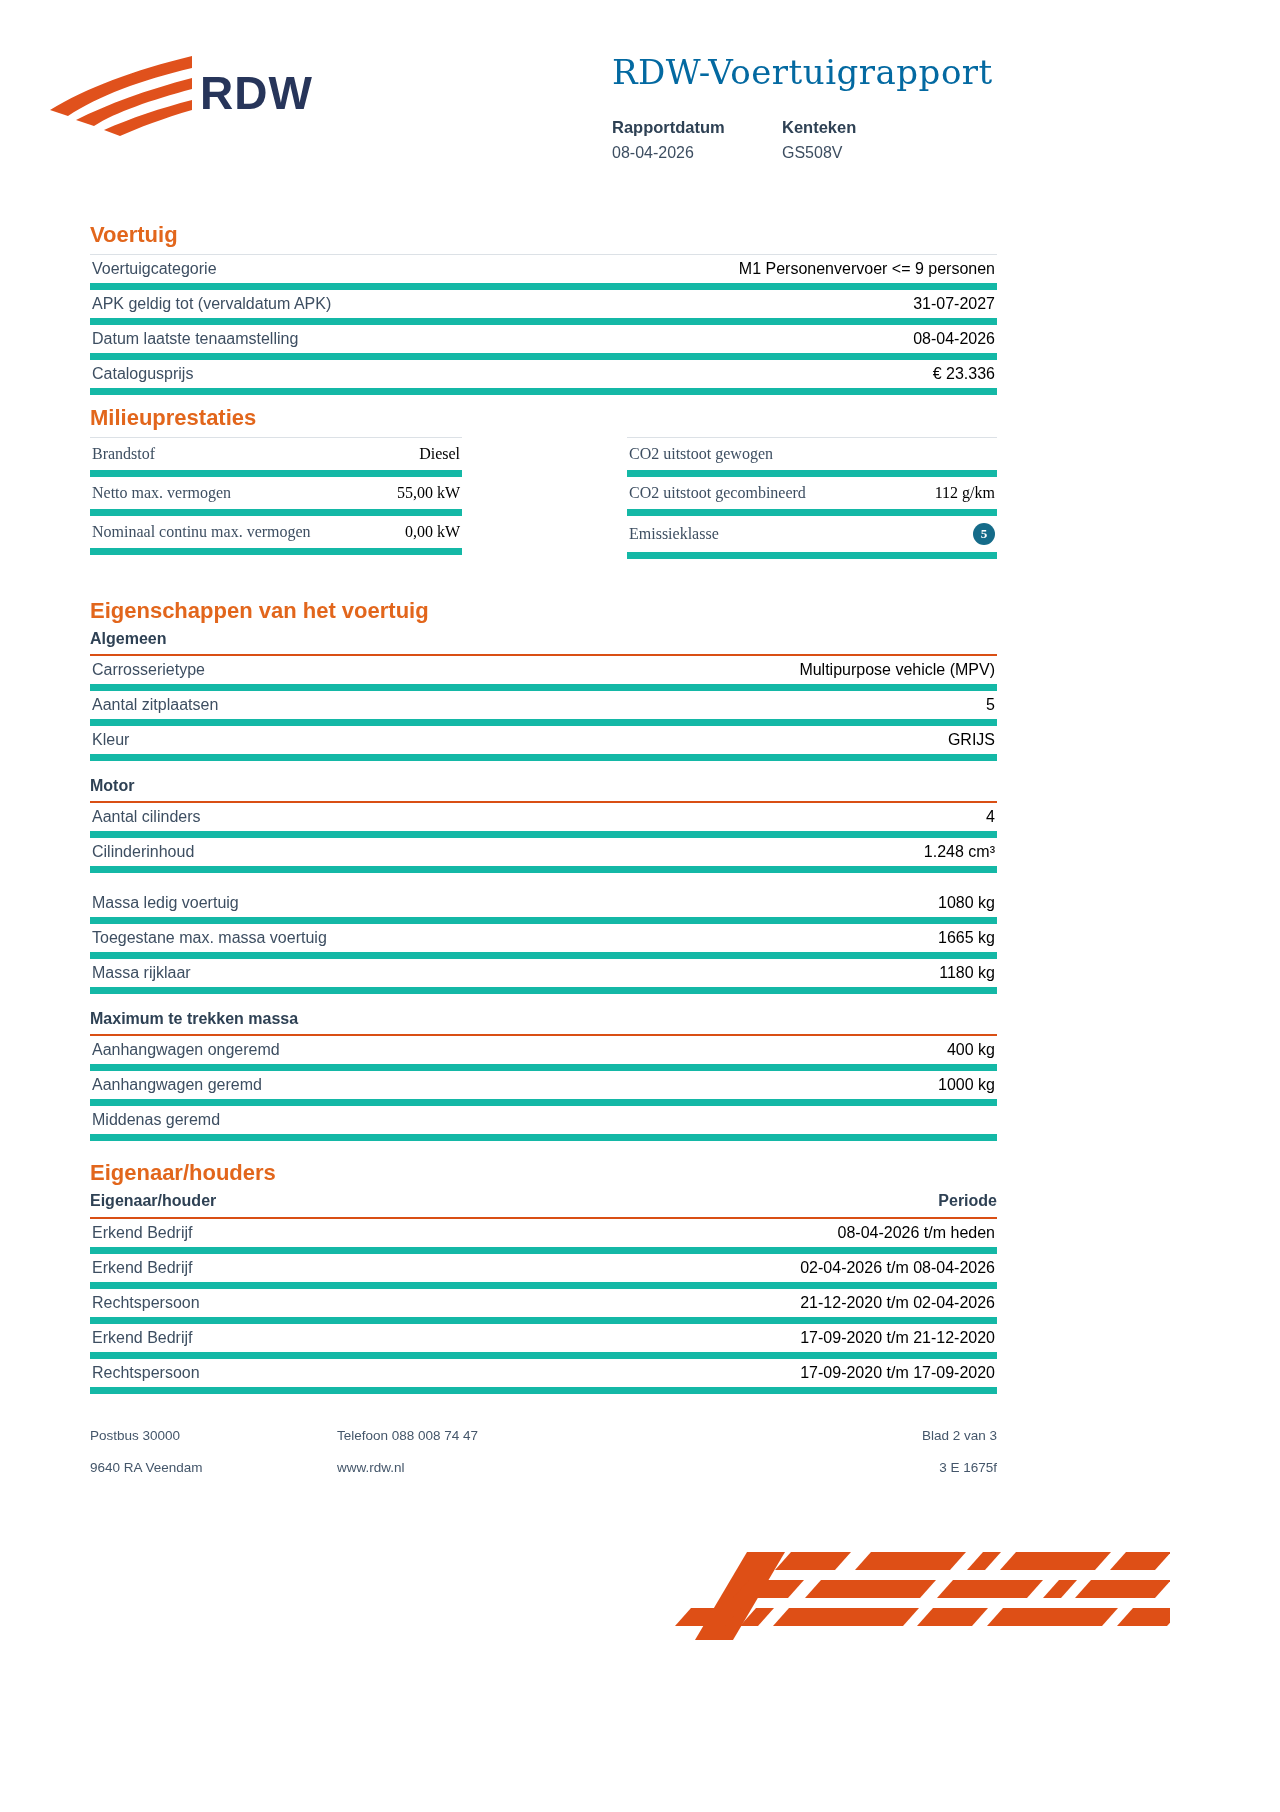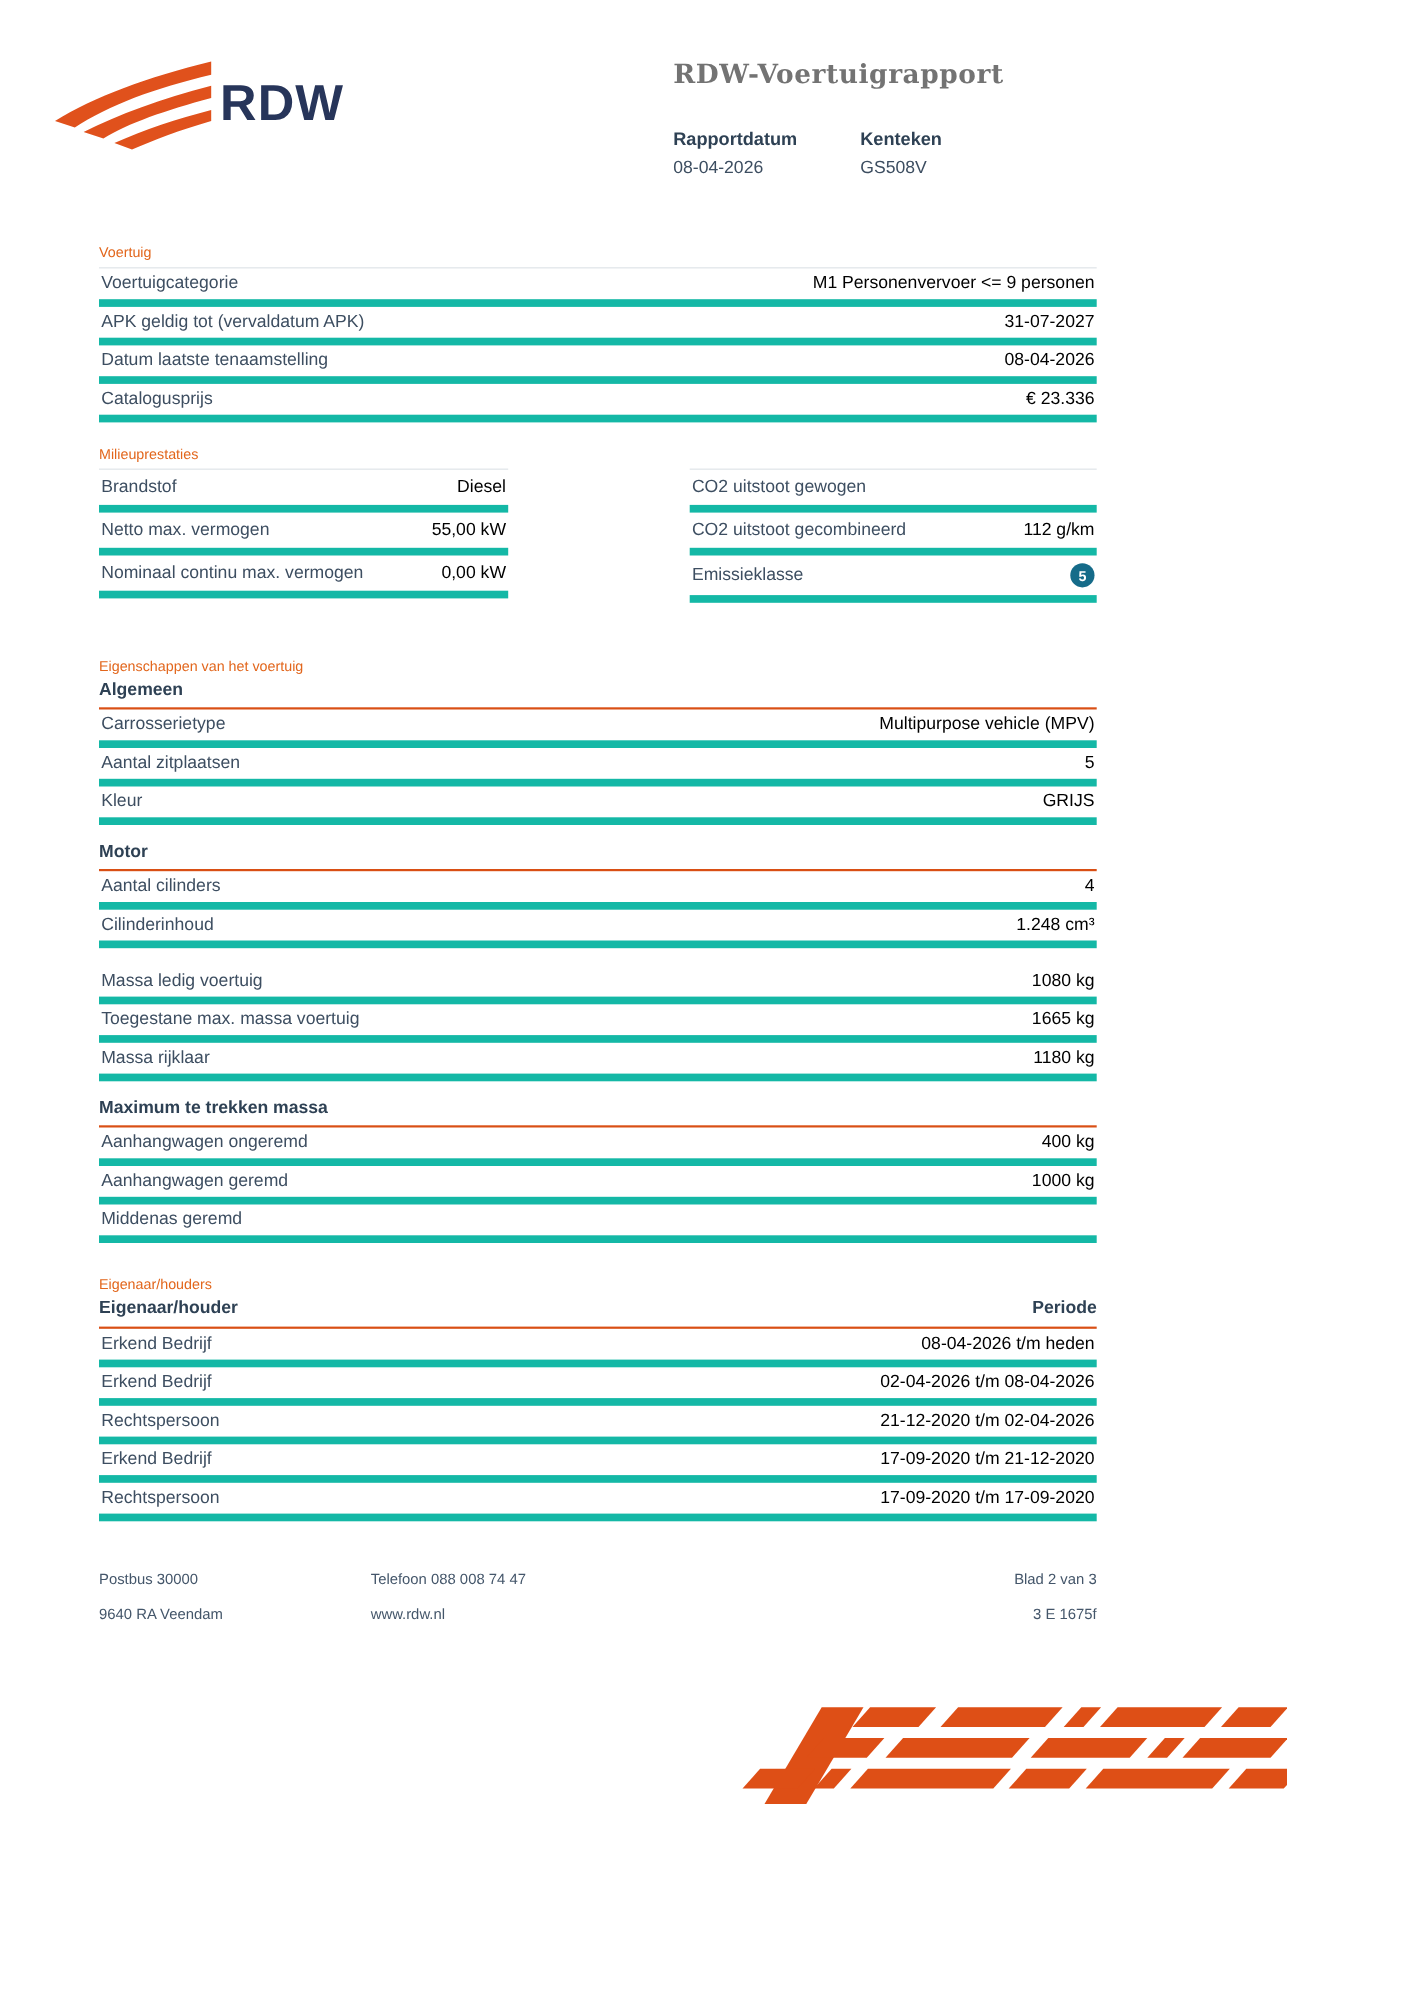--- a/index.html
+++ b/index.html
@@ -13,44 +13,44 @@
 
   
   .logo { position:absolute; left:46px; top:48px; display:flex; align-items:center; }
   .logo svg { width:150px; height:90px; display:block; }
   .logo-text {
     font-size:46px; font-weight:bold; color:#27355a; letter-spacing:1px;
     margin-left:4px; line-height:90px;
   }
   .report-title {
     position:absolute; left:612px; top:52px;
-    font-family:"DejaVu Serif", serif; font-weight:700;
-    font-size:24px; color:#737373; letter-spacing:0.5px;
+    font-family:"DejaVu Serif", serif; font-weight:400;
+    font-size:34px; color:#0369a1; letter-spacing:0.5px;
   }
   .meta { position:absolute; left:612px; top:118px; display:flex; }
   .meta-block { width:170px; }
   .meta-label { font-weight:bold; color:#2e4154; font-size:16.5px; }
   .meta-value { margin-top:7px; font-size:16px; color:#3d4e61; }
 
   
   .sec { position:absolute; left:0; width:907px; }
-  .sec-heading { color:#e2661c; font-weight:normal; font-size:13px; margin-bottom:6px; }
+  .sec-heading { color:#e2661c; font-weight:bold; font-size:22px; margin-bottom:6px; }
   .rows.top-line { border-top:1px solid #dce1e6; }
   .row {
     display:flex; justify-content:space-between; align-items:center;
     padding:5px 2px; border-bottom:7px solid #14b8a6; font-size:16px; min-height:27px;
   }
   .row .lbl { color:#3d4e61; }
   .row .val { color:#000000; text-align:center; }
 
   
   .two-col { display:flex; justify-content:space-between; }
   .col-left { width:372px; }
   .col-right { width:370px; }
-  .two-col .row { padding:7px 2px; min-height:31px; }
+  .two-col .row { padding:7px 2px; min-height:31px;font-family:Liberation Serif, serif; }
   .badge {
     width:22px; height:22px; border-radius:50%;
     background:#156b89; color:#ffffff; font-size:13px; font-weight:bold;
     display:flex; align-items:center; justify-content:center;
   }
 
   
   .subsection { margin-top:16px; }
   .subsection.first { margin-top:0; }
   .sub-heading {

